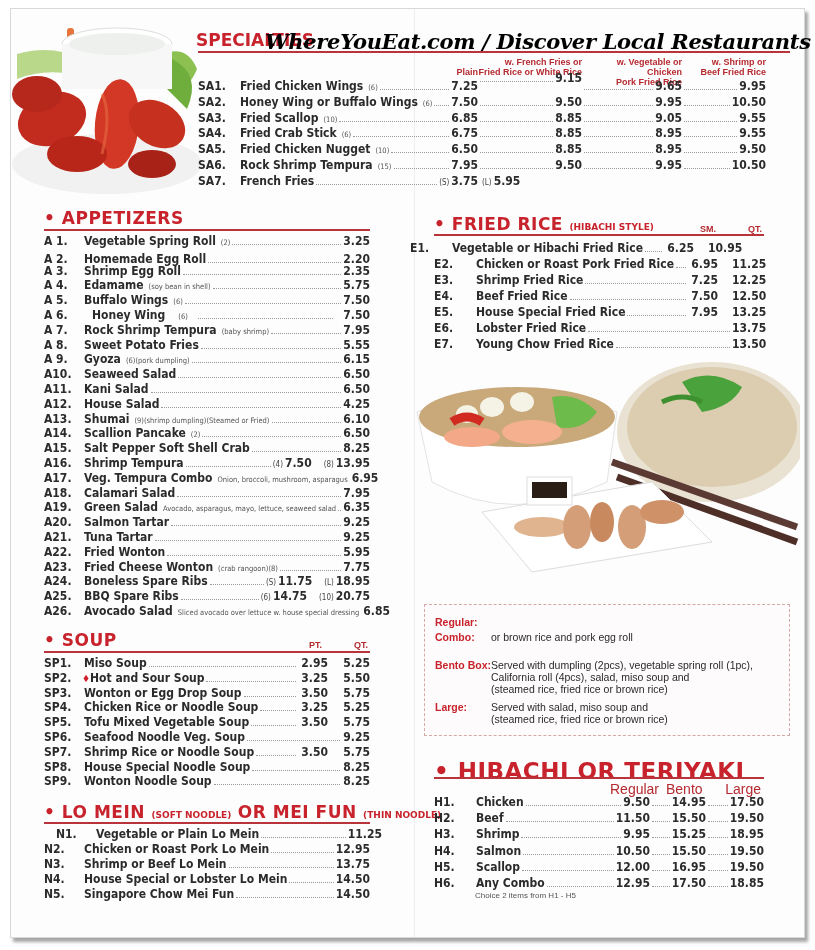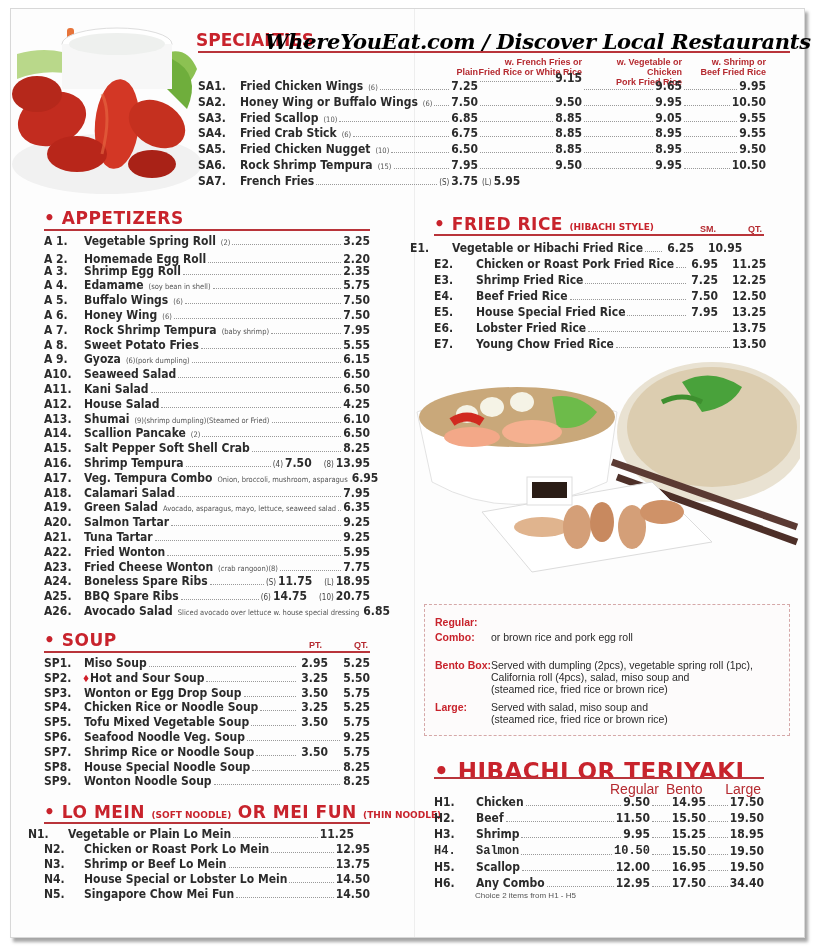--- a/index.html
+++ b/index.html
@@ -273,21 +273,21 @@
       <span class="dots"></span>
       <span class="price">5.75</span>
     </div>
     <div class="row" style="left: 44px; top: 293.2px; width: 326px;">
       <span class="code" style="width:40px">A 5.</span>
       <span class="name">Buffalo Wings</span>
       <span class="note">(6)</span>
       <span class="dots"></span>
       <span class="price">7.50</span>
     </div>
-    <div class="row" style="left: 44px; top: 308px; width: 326px;">
+    <div class="row" style="left: 44px; top: 308px; width: 326px; gap: 8px;">
       <span class="code" style="width:40px">A 6.</span>
       <span class="name">Honey Wing</span>
       <span class="note">(6)</span>
       <span class="dots"></span>
       <span class="price">7.50</span>
     </div>
     <div class="row" style="left: 44px; top: 322.8px; width: 326px;">
       <span class="code" style="width:40px">A 7.</span>
       <span class="name">Rock Shrimp Tempura</span>
       <span class="note">(baby shrimp)</span>
@@ -499,21 +499,21 @@
       <span class="code" style="width:40px">SP9.</span>
       <span class="name">Wonton Noodle Soup</span>
       <span class="dots"></span>
       <span class="price" style="width:28px">8.25</span>
     </div>
   </div>
 
 <div class="sec-title" style="left:44px; top:802px; font-size:17px; white-space:nowrap;">• <span>LO MEIN</span> <span class="sub">(SOFT NOODLE)</span> <span>OR MEI FUN</span> <span class="sub">(THIN NOODLE)</span></div>
 <div class="rule" style="left:44px; top:822px; width:326px;"></div>
 <div id="lomein-rows">
-    <div class="row" style="left: 28px; top: 827px; width: 326px; align-items: flex-end;">
+    <div class="row" style="left: 56px; top: 827px; width: 326px; align-items: flex-end;">
       <span class="code" style="width:40px">N1.</span>
       <span class="name">Vegetable or Plain Lo Mein</span>
       <span class="dots"></span>
       <span class="price">11.25</span>
     </div>
     <div class="row" style="left: 44px; top: 842px; width: 326px;">
       <span class="code" style="width:40px">N2.</span>
       <span class="name">Chicken or Roast Pork Lo Mein</span>
       <span class="dots"></span>
       <span class="price">12.95</span>
@@ -688,21 +688,21 @@
       <span class="price">9.95</span>
     </div>
     <div class="row" style="left: 650px; top: 827.4px; width: 56px;">
       <span class="dots"></span>
       <span class="price">15.25</span>
     </div>
     <div class="row" style="left: 706px; top: 827.4px; width: 58px;">
       <span class="dots"></span>
       <span class="price">18.95</span>
     </div>
-    <div class="row" style="left: 434px; top: 843.6px; width: 216px; font-family: Liberation Mono, monospace;">
+    <div class="row" style="left: 434px; top: 843.6px; width: 216px;">
       <span class="code" style="width:42px">H4.</span>
       <span class="name">Salmon</span>
       <span class="dots"></span>
       <span class="price">10.50</span>
     </div>
     <div class="row" style="left: 650px; top: 843.6px; width: 56px;">
       <span class="dots"></span>
       <span class="price">15.50</span>
     </div>
     <div class="row" style="left: 706px; top: 843.6px; width: 58px;">
@@ -728,16 +728,16 @@
       <span class="name">Any Combo</span>
       <span class="dots"></span>
       <span class="price">12.95</span>
     </div>
     <div class="row" style="left: 650px; top: 876px; width: 56px;">
       <span class="dots"></span>
       <span class="price">17.50</span>
     </div>
     <div class="row" style="left: 706px; top: 876px; width: 58px;">
       <span class="dots"></span>
-      <span class="price">34.40</span>
+      <span class="price">18.85</span>
     </div>
   </div>
 <div class="footnote" style="left:475px; top:891px;">Choice 2 items from H1 - H5</div>
 
 </body></html>

